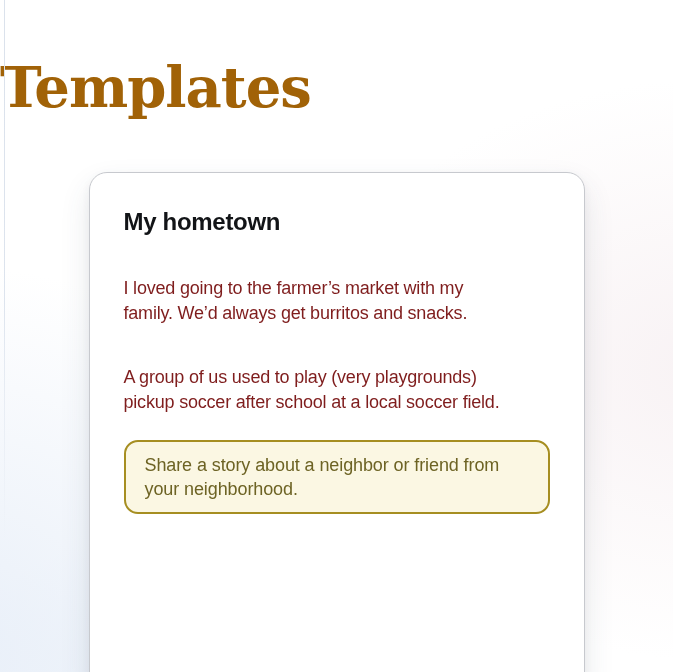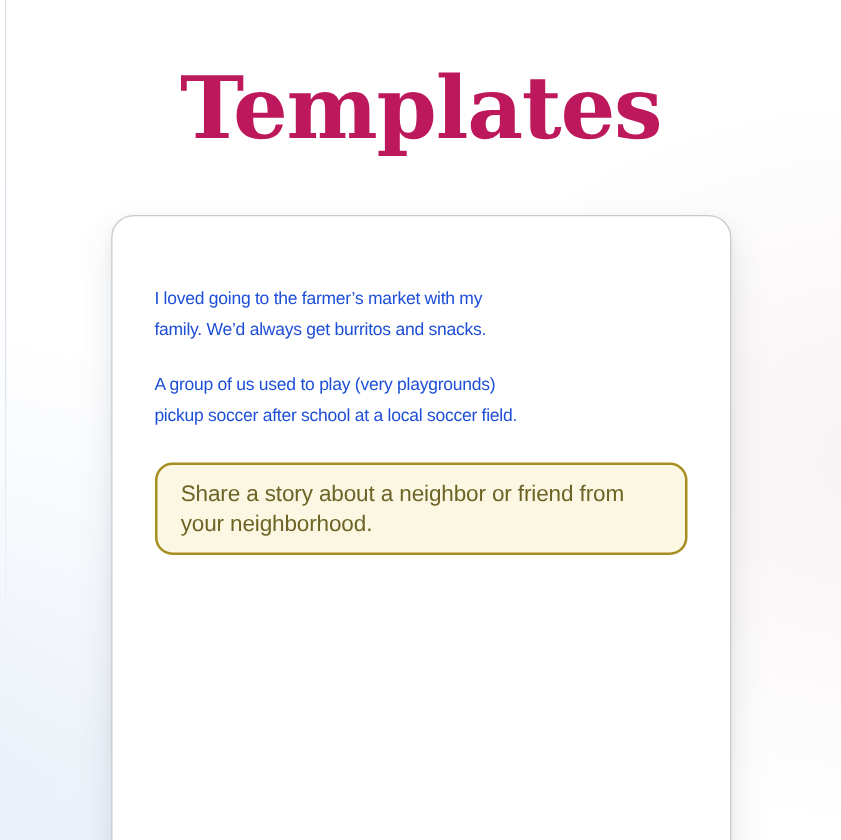--- a/index.html
+++ b/index.html
@@ -25,27 +25,26 @@
     left: 4px;
     top: 0;
     width: 1px;
     height: 100%;
     background: linear-gradient(to bottom, #dbe2ec 0%, #dde4ee 45%, rgba(221,228,238,0) 80%);
     pointer-events: none;
   }
 
   .page-title {
     margin: 44px 0 0;
-    text-align: center;
     font-family: "DejaVu Serif", "Liberation Serif", serif;
     font-weight: 700;
-    font-size: 69px;
+    font-size: 56px;
     line-height: 86px;
     letter-spacing: -1px;
-    color: #be185d;
+    color: #a16207;
   }
 
   .template-card {
     width: 496px;
     margin: 42px auto 0;
     background: #ffffff;
     border: 1.5px solid #c7c9ce;
     border-radius: 18px;
     box-shadow: 0 14px 30px rgba(60, 70, 90, 0.12), 0 3px 8px rgba(60, 70, 90, 0.06);
     padding: 34px 34px 40px;
@@ -68,36 +67,37 @@
     border: 2px solid #a68e21;
     border-radius: 14px;
     padding: 11px 19px;
     font-size: 18px;
     line-height: 24px;
     letter-spacing: -0.1px;
     color: #6d6324;
   }
 
   .entry.answer {
-    margin-top: 19px;
-    font-size: 14px;
+    margin-top: 39px;
+    font-size: 18px;
     line-height: 25px;
     letter-spacing: -0.2px;
-    color: #1d4ed8;
+    color: #7f1d1d;
   }
 </style>
 </head>
 <body>
 
 <div class="left-edge-line"></div>
 
 <h1 class="page-title">Templates</h1>
 
 <div class="template-card">
 
+  <h2 class="card-heading">My hometown</h2>
 
 
   <div class="entry answer">I loved going to the farmer’s market with my
 family. We’d always get burritos and snacks.</div>
 
 
   <div class="entry answer">A group of us used to play (very playgrounds)
 pickup soccer after school at a local soccer field.</div>
 
   <div class="entry question">Share a story about a neighbor or friend from

